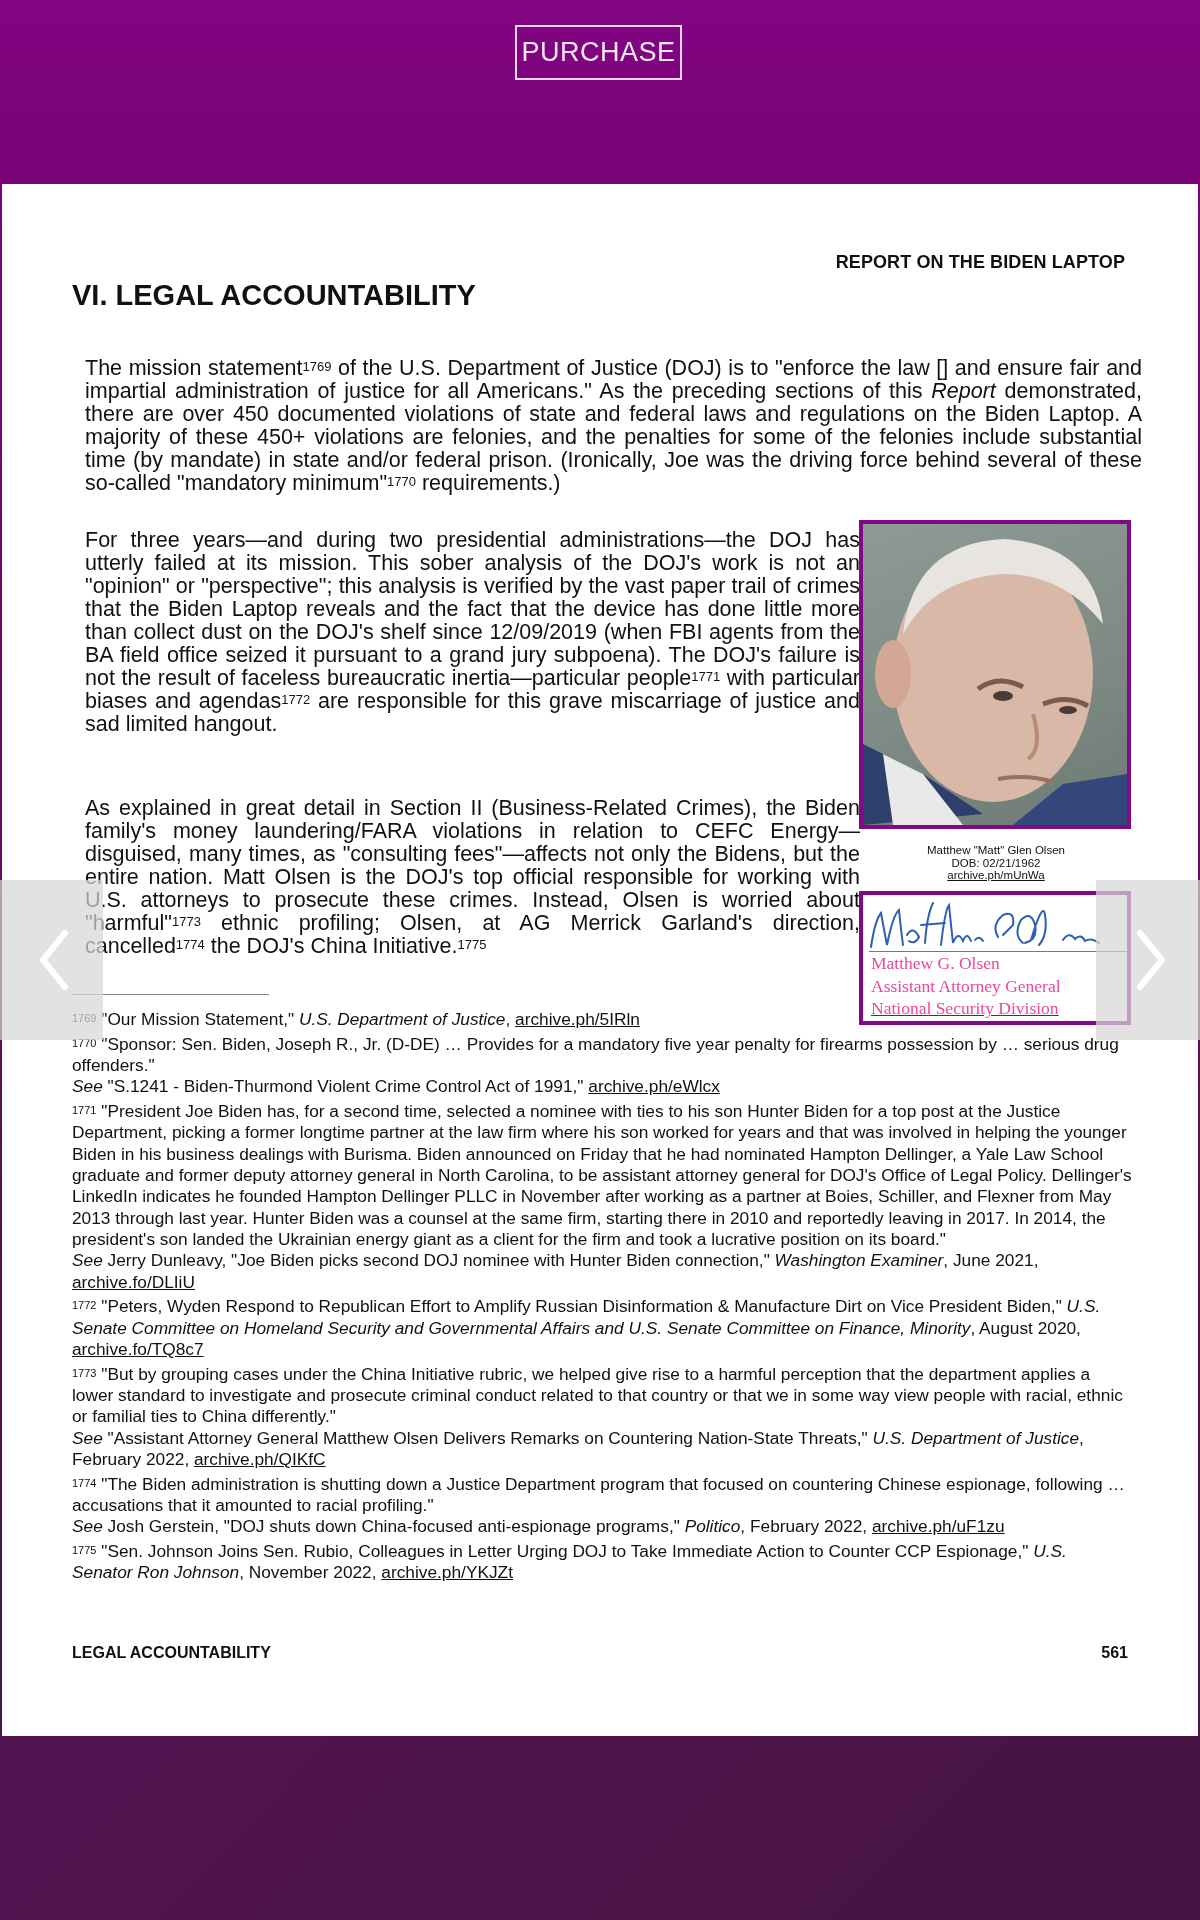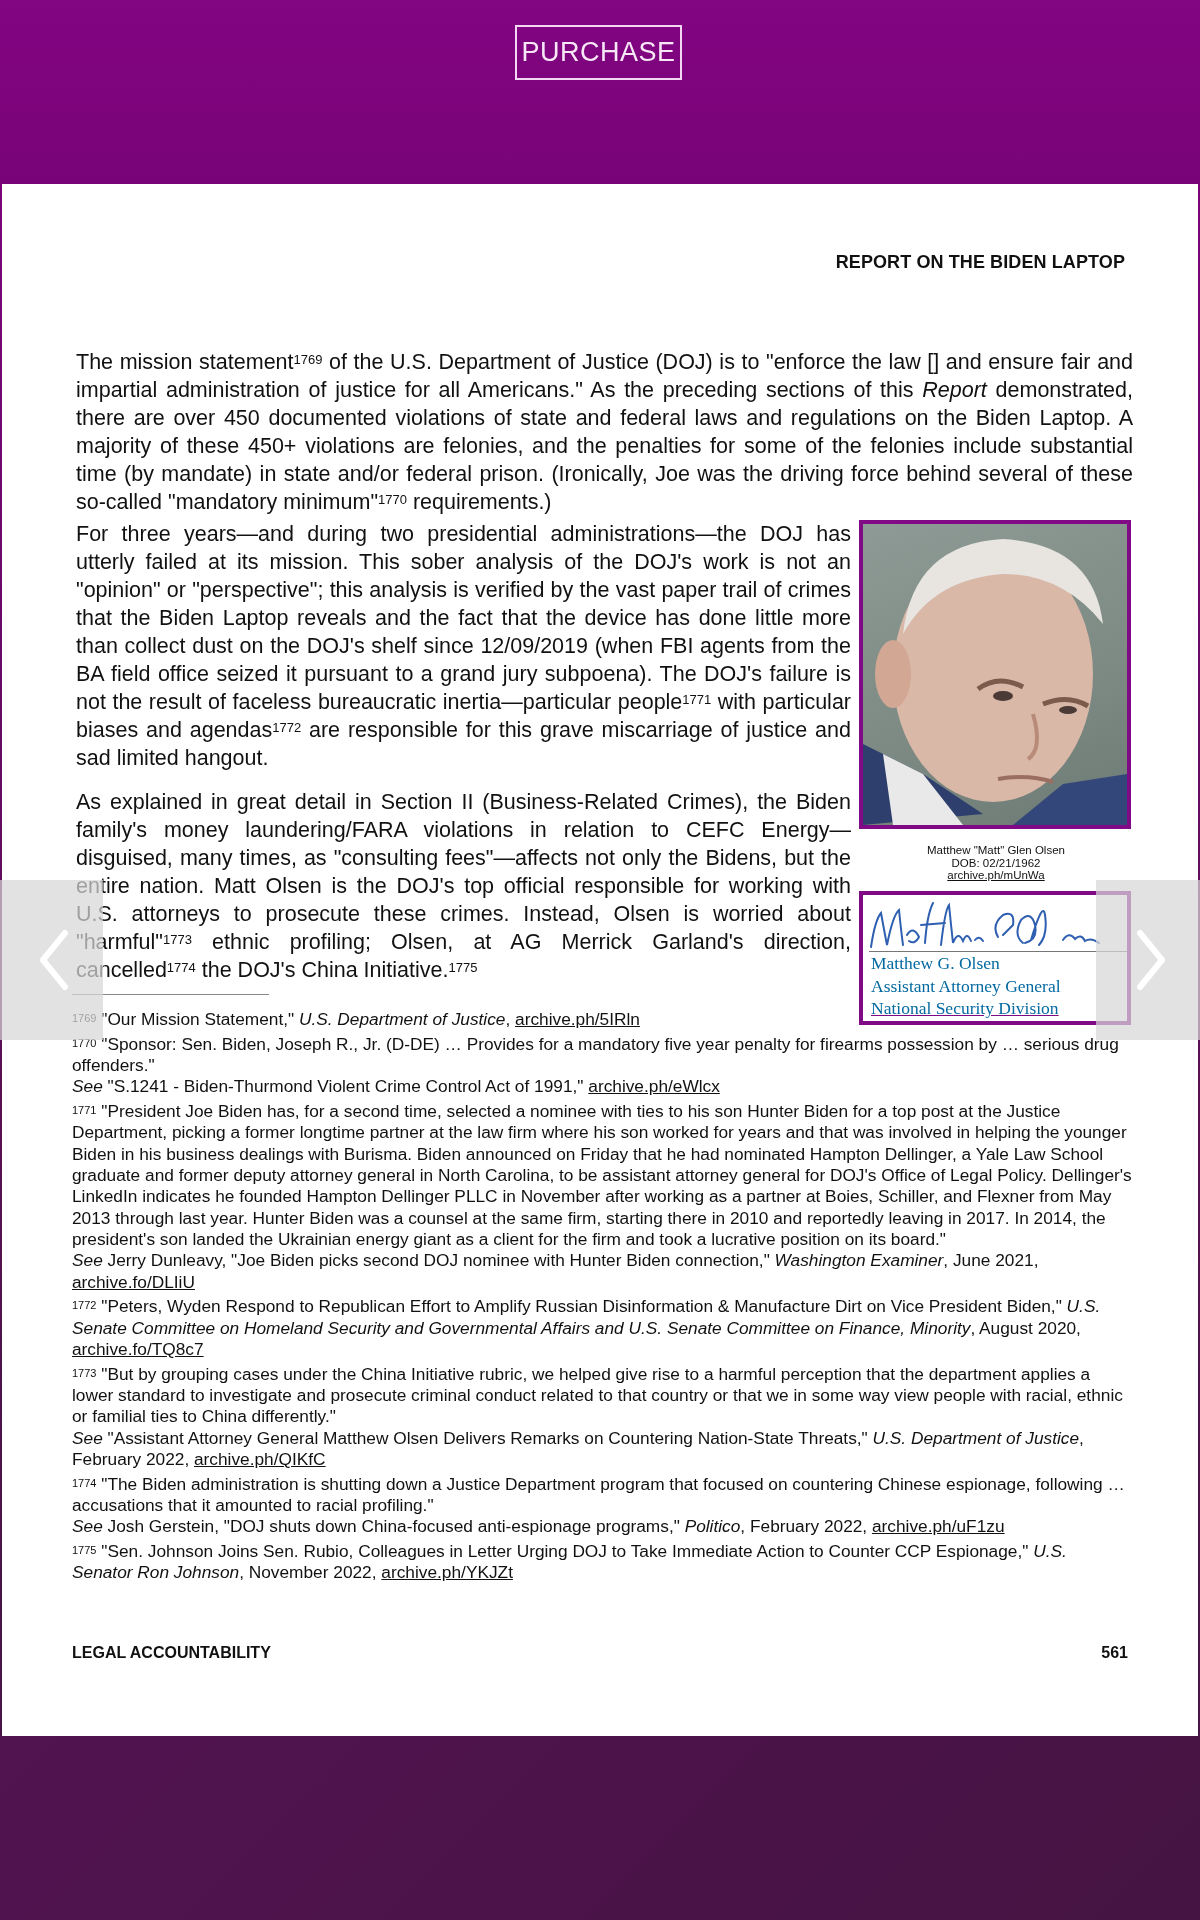--- a/index.html
+++ b/index.html
@@ -10,35 +10,35 @@
             background:linear-gradient(180deg,#820582,#780377); }
   .purchase { position:absolute; left:515px; top:25px; width:167px; height:55px;
               border:2px solid #f3d7f3; color:#f7e7f7; font-size:27px;
               display:flex; align-items:center; justify-content:center; box-sizing:border-box;
               letter-spacing:0.5px; cursor:pointer; }
   .bottombar { position:absolute; left:0; top:1736px; width:1200px; height:184px;
                background:linear-gradient(135deg,#521351,#451442); }
   .page { position:absolute; left:2px; top:184px; width:1196px; height:1552px; background:#fff; }
   .runhead { position:absolute; right:73px; top:68px; font-size:18px; font-weight:bold; letter-spacing:0.1px; }
   .title { position:absolute; left:70px; top:95px; font-size:29px; font-weight:bold; margin:0; }
-  .body { position:absolute; left:70px; font-size:21.5px; line-height:28px; text-align:justify; margin:4px; }
+  .body { position:absolute; left:70px; font-size:21.5px; line-height:23px; text-align:justify; margin:13px; }
   .p1 { top:160px; width:1057px; }
   .p2 { top:332px; width:775px; }
   .p3 { top:600px; width:775px; }
   sup { font-size:13px; vertical-align:top; position:relative; top:-2px; }
   .photo { position:absolute; left:857px; top:336px; width:272px; height:309px;
            border:4px solid #800a86; box-sizing:border-box; overflow:hidden;
            background:linear-gradient(160deg,#8e9a95 0%,#7c8a83 60%,#6d7a75 100%); }
   .caption { position:absolute; left:858px; top:660px; width:272px; text-align:center; font-size:11.5px; line-height:12.5px; }
   .caption .link { text-decoration:underline; }
   .sigbox { position:absolute; left:857px; top:707px; width:272px; height:134px;
             border:4px solid #800a86; box-sizing:border-box; background:#fff; overflow:hidden; }
   .sigline { position:absolute; left:6px; right:0; top:56px; height:1px; background:#777; }
   .sigtext { position:absolute; left:8px; top:57px; font-family:"Liberation Serif", serif; font-size:17.5px;
-             line-height:22.5px; color:#0369a1; }
+             line-height:22.5px; color:#ec4899; }
   .sigtext .u { text-decoration:underline; text-decoration-color:#800a86; }
   .fnrule { position:absolute; left:70px; top:810px; width:197px; height:1px; background:#888; }
   .footnotes { position:absolute; left:70px; top:825px; width:1060px; font-size:17.3px; line-height:21.3px; }
   .fn { margin:0 0 3.5px 0; }
   .fn sup { font-size:11px; top:-1px; }
   .fn u { text-decoration:underline; }
   .foot { position:absolute; top:1460px; font-size:16px; font-weight:bold; }
   .foot.l { left:70px; } .foot.r { right:70px;text-align:right; }
   .navzone { position:absolute; top:880px; height:160px; background:rgba(215,215,215,0.72); cursor:pointer; }
   .navzone.left { left:0; width:103px; }
@@ -47,20 +47,21 @@
 </style>
 </head>
 <body>
 
 <div class="topbar">
   <div class="purchase">PURCHASE</div>
 </div>
 
 <div class="page">
   <div class="runhead">REPORT ON THE BIDEN LAPTOP</div>
+  <h1 class="title">VI. LEGAL ACCOUNTABILITY</h1>
 
   <p class="body p1"><span>The mission statement</span><sup>1769</sup><span> of the U.S. Department of Justice (DOJ) is to "enforce the law [] and ensure fair and impartial administration of justice for all Americans." As the preceding sections of this </span><i>Report</i><span> demonstrated, there are over 450 documented violations of state and federal laws and regulations on the Biden Laptop. A majority of these 450+ violations are felonies, and the penalties for some of the felonies include substantial time (by mandate) in state and/or federal prison. (Ironically, Joe was the driving force behind several of these so-called "mandatory minimum"</span><sup>1770</sup><span> requirements.)</span></p>
 
   <p class="body p2"><span>For three years—and during two presidential administrations—the DOJ has utterly failed at its mission. This sober analysis of the DOJ's work is not an "opinion" or "perspective"; this analysis is verified by the vast paper trail of crimes that the Biden Laptop reveals and the fact that the device has done little more than collect dust on the DOJ's shelf since 12/09/2019 (when FBI agents from the BA field office seized it pursuant to a grand jury subpoena). The DOJ's failure is not the result of faceless bureaucratic inertia—particular people</span><sup>1771</sup><span> with particular biases and agendas</span><sup>1772</sup><span> are responsible for this grave miscarriage of justice and sad limited hangout.</span></p>
 
   <p class="body p3"><span>As explained in great detail in Section II (Business-Related Crimes), the Biden family's money laundering/FARA violations in relation to CEFC Energy—disguised, many times, as "consulting fees"—affects not only the Bidens, but the entire nation. Matt Olsen is the DOJ's top official responsible for working with U.S. attorneys to prosecute these crimes. Instead, Olsen is worried about "harmful"</span><sup>1773</sup><span> ethnic profiling; Olsen, at AG Merrick Garland's direction, cancelled</span><sup>1774</sup><span> the DOJ's China Initiative.</span><sup>1775</sup></p>
 
   <div class="photo">
     <svg width="264" height="301" viewBox="0 0 264 301">
       <path d="M0 220 L60 250 L120 290 L0 301 Z" fill="#2e3f6e"></path>

